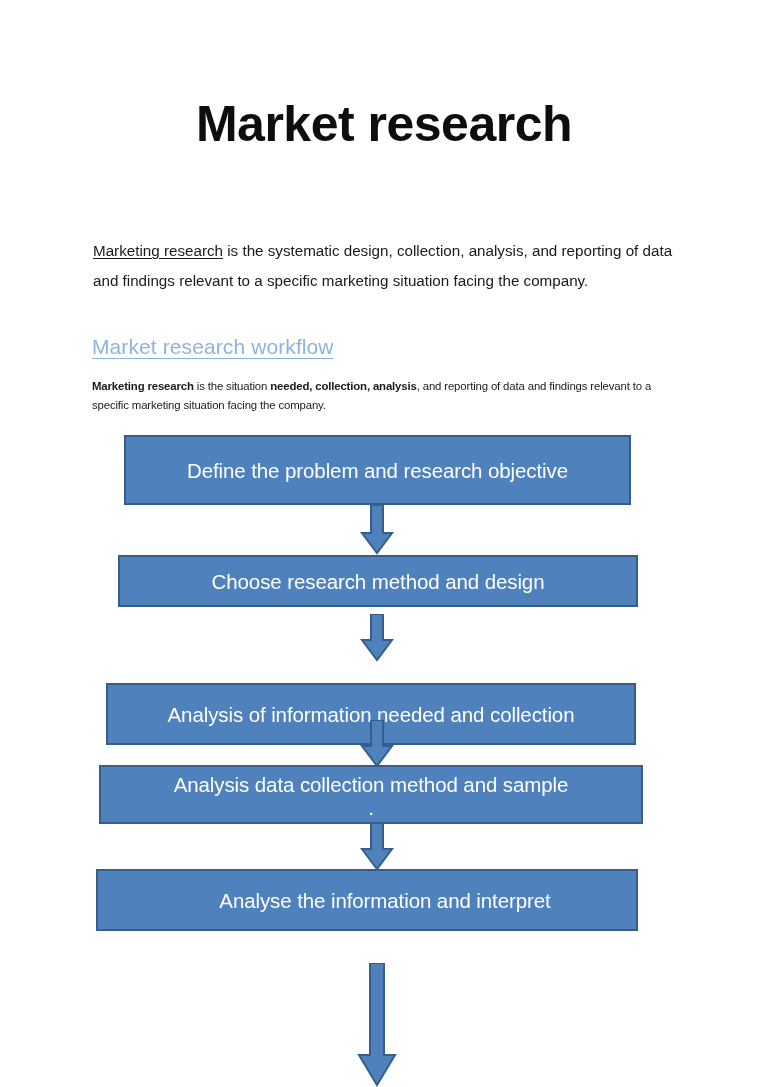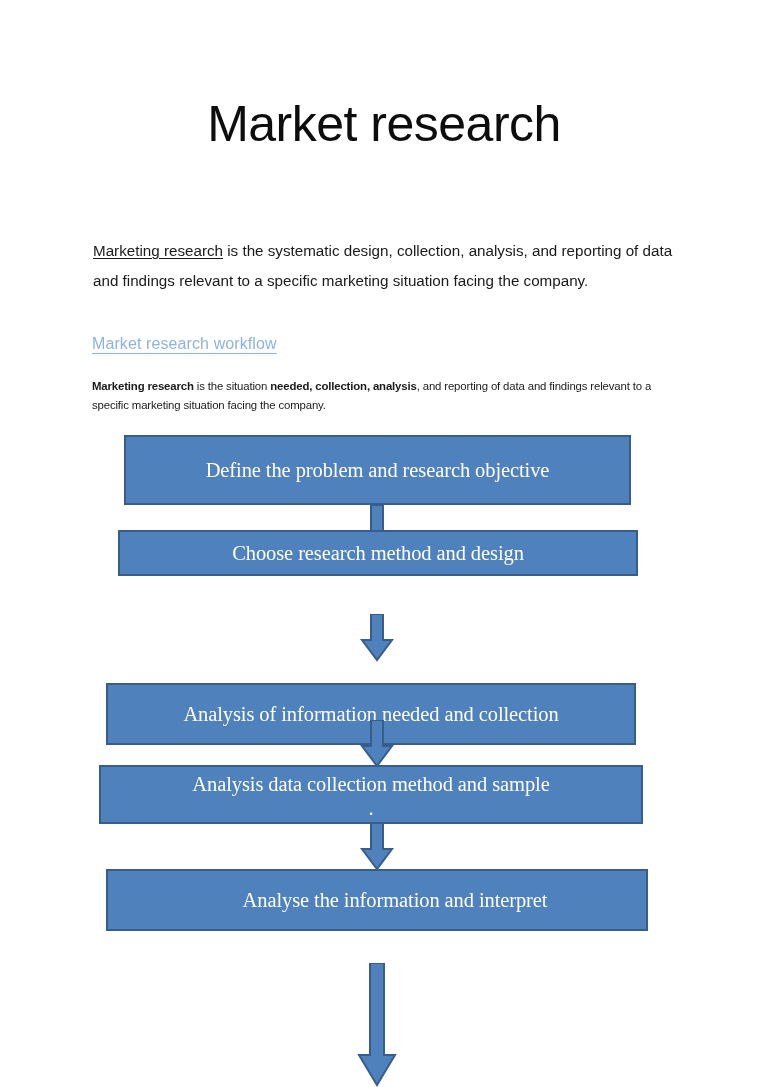--- a/index.html
+++ b/index.html
@@ -25,21 +25,21 @@
   }
 
   
   .doc-title {
     position: absolute;
     left: 0;
     top: 97px;
     width: 768px;
     text-align: center;
     font-size: 50px;
-    font-weight: normal;
+    font-weight: bold;
     letter-spacing: -0.5px;
     color: #0d0d0d;
     line-height: 1.1;
   }
 
   
   .intro-para {
     position: absolute;
     left: 93px;
     top: 236px;
@@ -52,21 +52,21 @@
   .intro-para .term {
     text-decoration: underline;
     text-underline-offset: 2px;
   }
 
   
   .section-heading {
     position: absolute;
     left: 92px;
     top: 334px;
-    font-size: 16px;
+    font-size: 21px;
     color: #8db3e2;
     text-decoration: underline;
     text-underline-offset: 4px;
     text-decoration-thickness: 1px;
     line-height: 1.25;
     letter-spacing: 0.1px;
   }
 
   
   .small-para {
@@ -98,21 +98,20 @@
     color: #ffffff;
     display: flex;
     flex-direction: column;
     align-items: center;
     justify-content: center;
     font-size: 20.5px;
     line-height: 27px;
     text-align: center;
     letter-spacing: -0.1px;
     padding: 0 6px;
-    font-family: Liberation Serif, serif;
   }
   .flow-box .sub-dot {
     display: block;
     font-size: 20.5px;
     line-height: 20px;
   }
 
   .arrow {
     position: absolute;
   }
@@ -140,21 +139,21 @@
     <div class="flow-box" style="left:124px; top:435px; width:507px; height:70px;">
       <span>Define the problem and research objective</span>
     </div>
 
     <div class="arrow" style="left:357px; top:505px;">
       <svg width="40" height="50" viewBox="0 0 40 50">
         <polygon points="14,0 26,0 26,28 35,28 20,48 5,28 14,28" fill="#4f81bd" stroke="#385d8a" stroke-width="2"></polygon>
       </svg>
     </div>
 
-    <div class="flow-box" style="left:118px; top:530px; width:520px; height:46px;">
+    <div class="flow-box" style="left:118px; top:555px; width:520px; height:52px;">
       <span>Choose research method and design</span>
     </div>
 
     <div class="arrow" style="left:357px; top:614px;">
       <svg width="40" height="48" viewBox="0 0 40 48">
         <polygon points="14,0 26,0 26,26 35,26 20,46 5,26 14,26" fill="#4f81bd" stroke="#385d8a" stroke-width="2"></polygon>
       </svg>
     </div>
 
     <div class="flow-box" style="left:106px; top:659px; width:530px; height:62px;margin-top:24px;">
@@ -171,21 +170,21 @@
       <span>Analysis data collection method and sample</span>
       <span class="sub-dot">.</span>
     </div>
 
     <div class="arrow" style="left:357px; top:823px;">
       <svg width="40" height="48" viewBox="0 0 40 48">
         <polygon points="14,0 26,0 26,26 35,26 20,46 5,26 14,26" fill="#4f81bd" stroke="#385d8a" stroke-width="2"></polygon>
       </svg>
     </div>
 
-    <div class="flow-box" style="left:106px; top:869px; width:542px; height:62px;padding-left:42px;">
+    <div class="flow-box" style="left:96px; top:869px; width:542px; height:62px;padding-left:42px;">
       <span>Analyse the information and interpret</span>
     </div>
 
     <div class="arrow" style="left:356px; top:963px;">
       <svg width="42" height="124" viewBox="0 0 42 124">
         <polygon points="14,0 28,0 28,92 39,92 21,122 3,92 14,92" fill="#4f81bd" stroke="#385d8a" stroke-width="2"></polygon>
       </svg>
     </div>
 
   </div>

